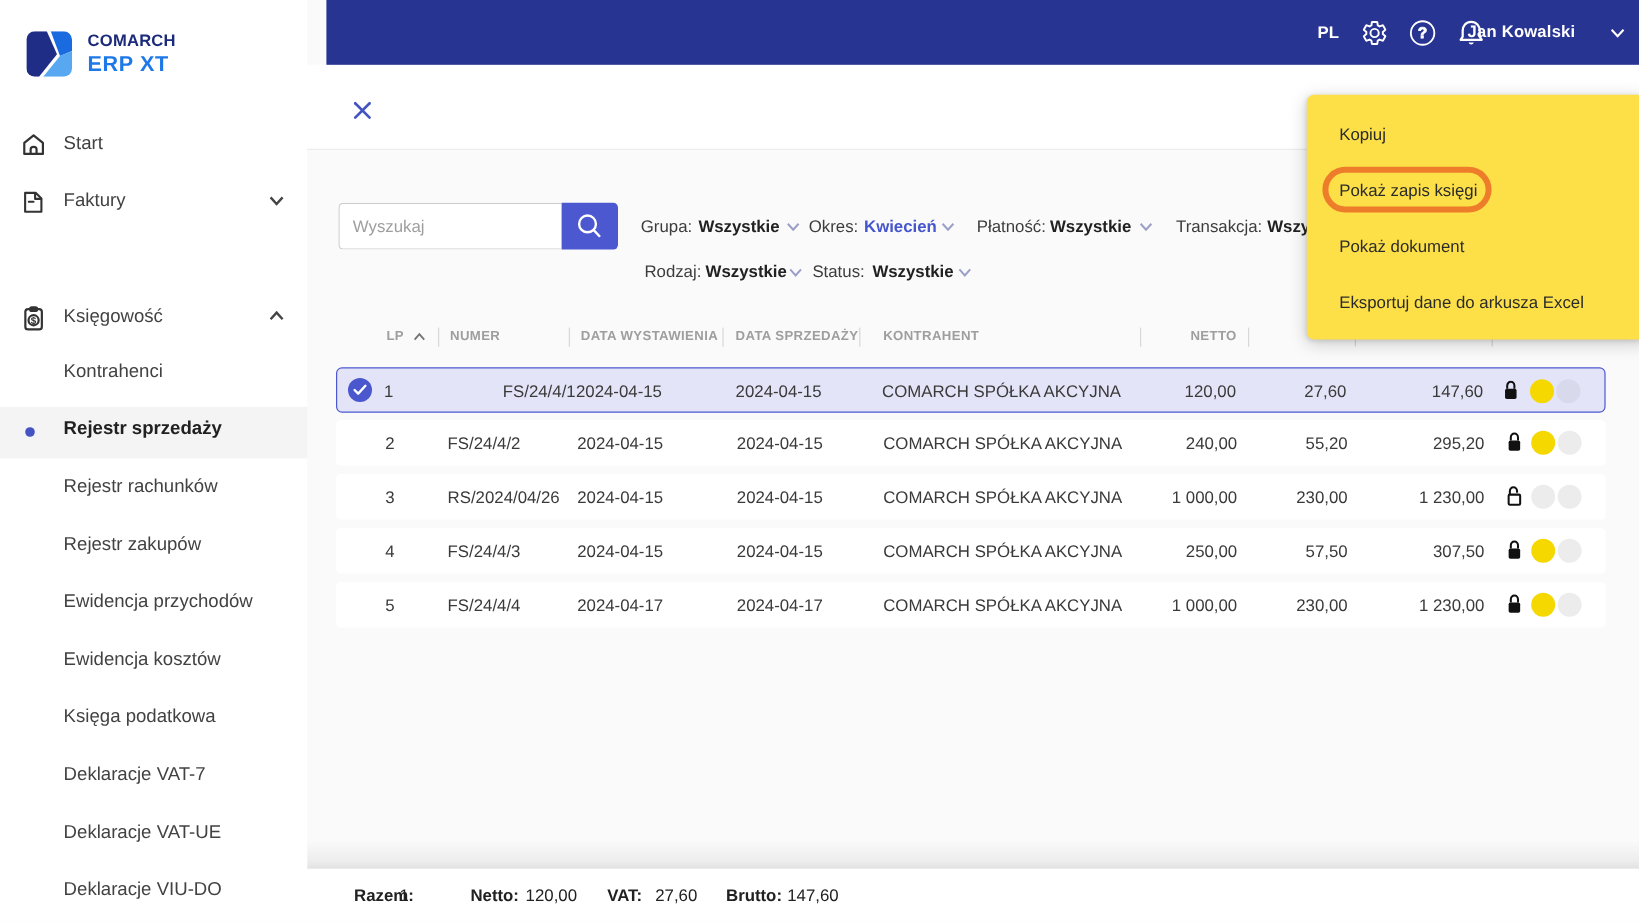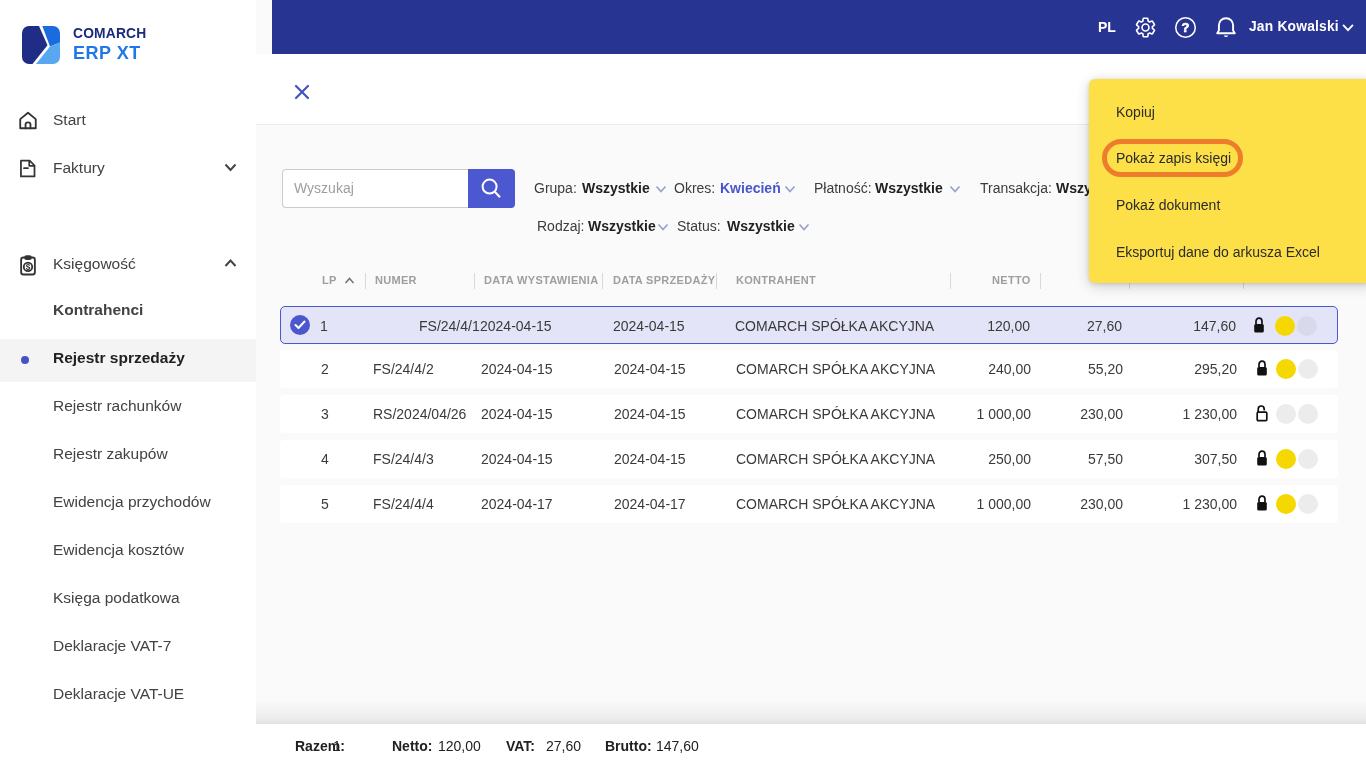--- a/index.html
+++ b/index.html
@@ -1,21 +1,21 @@
 <!DOCTYPE html>
 <html><head>
 <meta charset="utf-8">
 <style>
 * { margin:0; padding:0; box-sizing:border-box; }
 html,body { width:1366px; height:768px; overflow:hidden; font-family:"Liberation Sans", sans-serif; background:#fafafa; }
 
 #topbar { position:absolute; left:256px; top:0; width:1110px; height:54px; background:#283492; z-index:6;margin-left:16px; }
 #topbar .pl { position:absolute; left:826px; top:0; height:54px; line-height:54px; color:#fff; font-weight:bold; font-size:14px; }
 .tbico { position:absolute; top:16px; }
-#topbar .name { position:absolute; left:977px; top:0; height:54px; line-height:54px; color:#fff; font-weight:bold; font-size:13.8px; letter-spacing:0.2px; }
+#topbar .name { position:absolute; left:951px; top:0; height:54px; line-height:54px; color:#fff; font-weight:bold; font-size:13.8px; letter-spacing:0.2px; }
 
 #toolbar { position:absolute; left:256px; top:54px; width:1110px; height:71px; background:#fff; border-bottom:1px solid #ececec; z-index:2; }
 
 #sidebar { position:absolute; left:0; top:0; width:256px; height:768px; background:#fff; z-index:7; }
 .mitem { position:absolute; left:0; width:256px; height:48px; }
 .mitem .mico { position:absolute; left:17px; top:14px; }
 .mitem .mtxt { position:absolute; left:53px; top:0; height:48px; line-height:48px; font-size:15.5px; color:#424242; }
 .mitem .mchev { position:absolute; left:224px; top:19px; }
 .sitem { position:absolute; left:53px; width:200px; height:48px; line-height:48px; font-size:15.5px; color:#424242; }
 #activebg { position:absolute; left:0; top:339px; width:256px; height:43px; background:#f4f4f4; }
@@ -135,29 +135,30 @@
         <text x="12" y="17.2" text-anchor="middle" font-size="9" font-weight="bold" fill="#333" stroke="none" font-family="Liberation Sans">$</text>
       </svg>
     <span class="mtxt">Księgowość</span>
     <svg class="mchev" width="13" height="9" viewBox="0 0 13 9" fill="none" stroke="#444" stroke-width="2">
         <polyline points="1.5,7 6.5,1.5 11.5,7"></polyline>
       </svg>
   </div>
 
   <div id="activebg"></div>
   <div id="activedot"></div>
-  <div class="sitem" style="top:286px;font-weight:bold;">Kontrahenci</div>
+  <div class="sitem" style="top:286px;">Kontrahenci</div>
   <div class="sitem" style="top:334px; font-weight:bold; color:#212121;">Rejestr sprzedaży</div>
   <div class="sitem" style="top:382px;">Rejestr rachunków</div>
   <div class="sitem" style="top:430px;">Rejestr zakupów</div>
   <div class="sitem" style="top:478px;">Ewidencja przychodów</div>
   <div class="sitem" style="top:526px;">Ewidencja kosztów</div>
   <div class="sitem" style="top:574px;">Księga podatkowa</div>
   <div class="sitem" style="top:622px;">Deklaracje VAT-7</div>
   <div class="sitem" style="top:670px;">Deklaracje VAT-UE</div>
+  <div class="sitem" style="top:718px;">Deklaracje VIU-DO</div>
 </div>
 
 <div id="searchbox">
     <span>Wyszukaj</span>
   </div>
 <div id="searchbtn">
   <svg style="position:absolute; left:12px; top:8px;" width="22" height="22" viewBox="0 0 22 22" fill="none" stroke="#fff" stroke-width="2">
       <circle cx="9.6" cy="9.6" r="7"></circle>
       <line x1="14.8" y1="14.8" x2="20" y2="20.3"></line>
     </svg>

